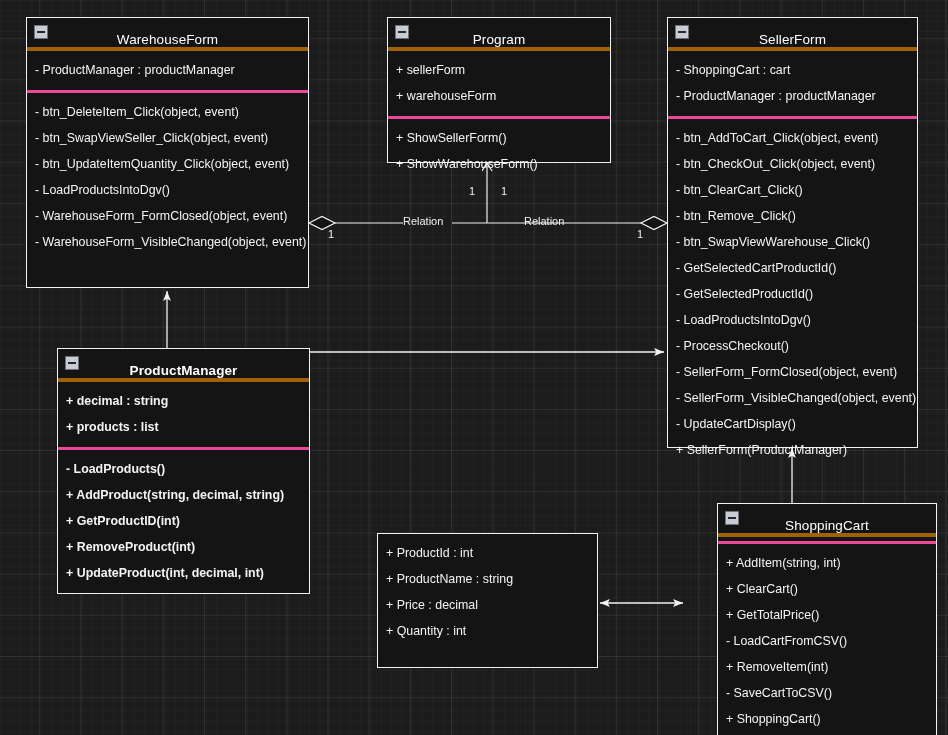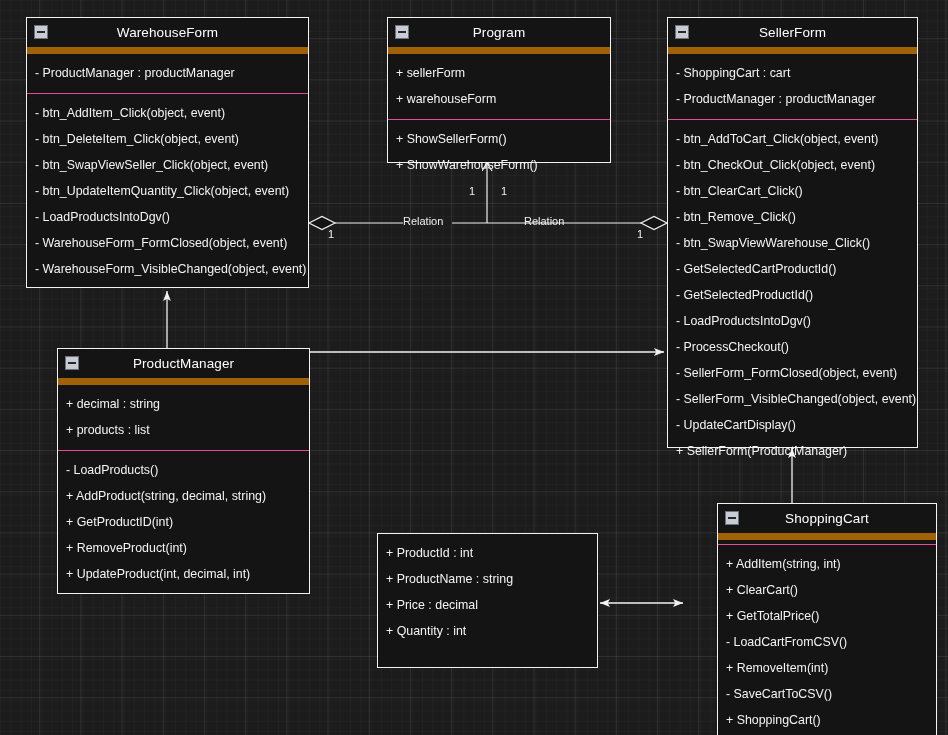--- a/index.html
+++ b/index.html
@@ -33,23 +33,23 @@
   .cls {
     position: absolute;
     box-sizing: border-box;
     border: 1px solid #f2f2f2;
     background: #141414;
     color: #f4f4f4;
   }
   .cls-header {
     position: relative;
     height: 29px;
-    border-bottom: 7px solid #a16207;
+    border-bottom: 4px solid #a16207;
     display: flex;
-    align-items: center;
+    align-items: flex-end;
     justify-content: center;
   }
   .cls-title {
     font-size: 13.5px;
     color: #ffffff;
     letter-spacing: 0.1px;
   }
   .collapse-btn {
     position: absolute;
     left: 7px;
@@ -63,21 +63,21 @@
     align-items: center;
     justify-content: center;
   }
   .collapse-btn i {
     display: block;
     width: 8px;
     height: 2px;
     background: #25272b;
   }
   .compartment {
-    border-bottom: 1px solid #ec4899;
+    border-bottom: 3px solid #ec4899;
     padding: 6px 0 7px 0;
   }
   .compartment:last-child {
     border-bottom: none;
   }
   .compartment.empty {
     padding: 0;
     height: 4px;
   }
   .member {
@@ -142,21 +142,20 @@
     <div class="cls-header">
       <div class="collapse-btn">
           <i></i>
         </div>
       <span class="cls-title">WarehouseForm</span>
     </div>
     <div class="compartment">
         <div class="member">- ProductManager : productManager</div>
       </div>
     <div class="compartment">
-        <div class="member">- btn_AddItem_Click(object, event)</div>
         <div class="member">- btn_DeleteItem_Click(object, event)</div>
         <div class="member">- btn_SwapViewSeller_Click(object, event)</div>
         <div class="member">- btn_UpdateItemQuantity_Click(object, event)</div>
         <div class="member">- LoadProductsIntoDgv()</div>
         <div class="member">- WarehouseForm_FormClosed(object, event)</div>
         <div class="member">- WarehouseForm_VisibleChanged(object, event)</div>
       </div>
   </div>
 
   <div class="cls" id="program" style="left:387px; top:17px; width:224px; height:146px;">
@@ -197,21 +196,21 @@
         <div class="member">- GetSelectedProductId()</div>
         <div class="member">- LoadProductsIntoDgv()</div>
         <div class="member">- ProcessCheckout()</div>
         <div class="member">- SellerForm_FormClosed(object, event)</div>
         <div class="member">- SellerForm_VisibleChanged(object, event)</div>
         <div class="member">- UpdateCartDisplay()</div>
         <div class="member">+ SellerForm(ProductManager)</div>
       </div>
   </div>
 
-  <div class="cls" id="productManager" style="left:57px; top:348px; width:253px; height:246px;">
+  <div class="cls" id="productManager" style="left:57px; top:348px; width:253px; height:246px;font-weight:bold;">
     <div class="cls-header">
       <div class="collapse-btn">
           <i></i>
         </div>
       <span class="cls-title">ProductManager</span>
     </div>
     <div class="compartment">
         <div class="member">+ decimal : string</div>
         <div class="member">+ products : list</div>
       </div>

